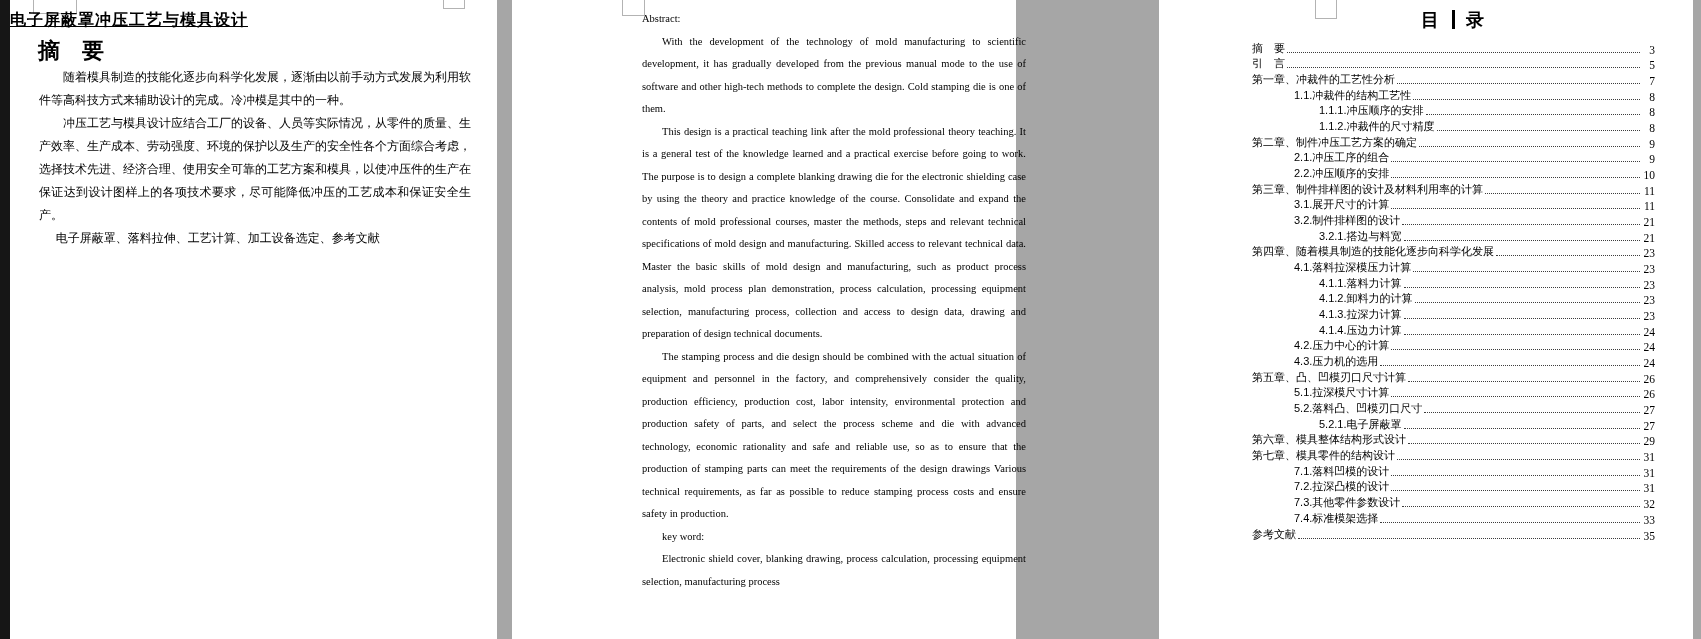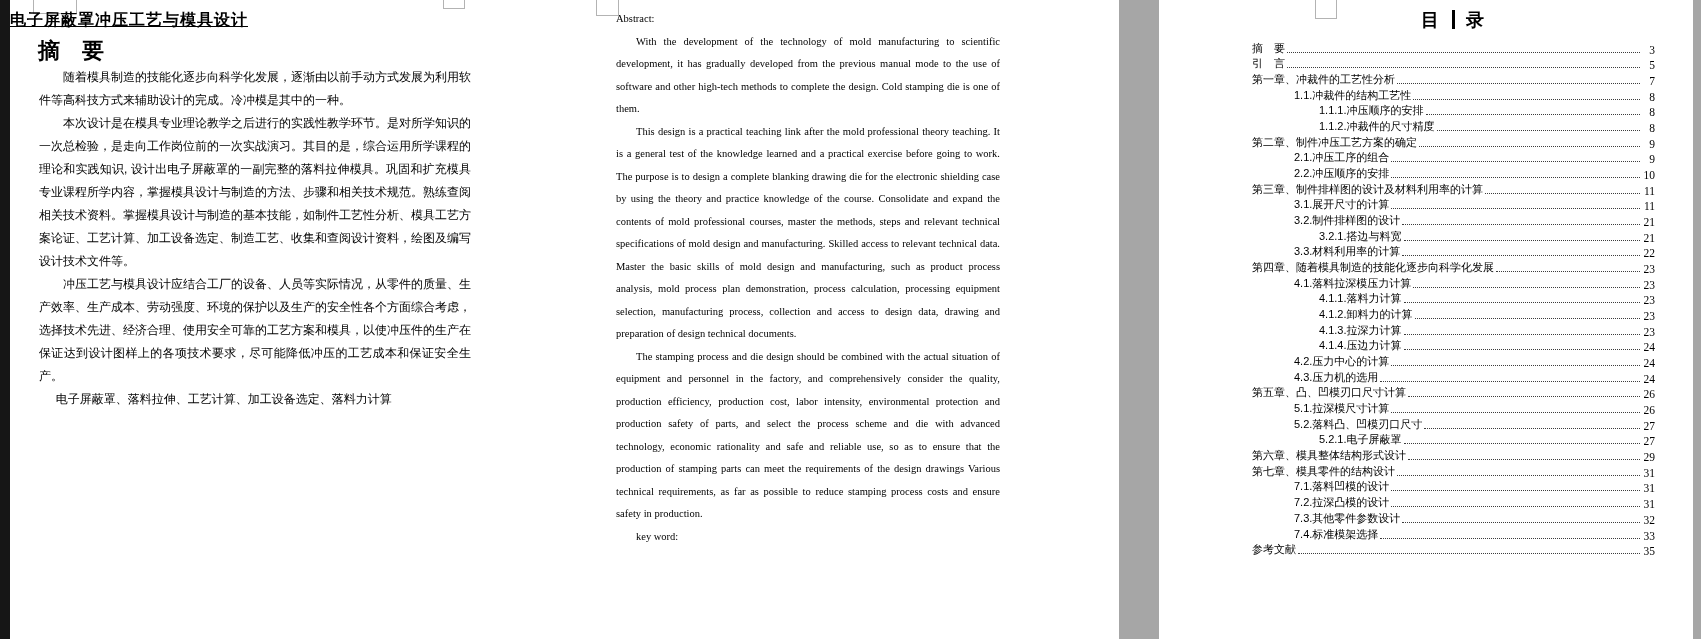--- a/index.html
+++ b/index.html
@@ -3,21 +3,21 @@
 <meta charset="utf-8">
 <style>
   html,body { margin:0; padding:0; background:#a6a6a6; }
   .canvas {
     position:relative; width:1701px; height:639px; overflow:hidden;
     background:#a6a6a6; font-family:"Liberation Sans", sans-serif; color:#000;
   }
   .black-bar { position:absolute; left:0; top:0; width:10px; height:639px; background:#161616; }
   .page { position:absolute; top:0; height:639px; background:#ffffff; }
   #page1 { left:10px;   width:487px; }
-  #page2 { left:486px;  width:633px; }
+  #page2 { left:512px;  width:504px; }
   #page3 { left:1159px; width:534px; }
   .gap-strip { position:absolute; top:0; left:1145px; width:14px; height:639px; background:#a6a6a6; }
 
   
   .corner { position:absolute; top:0; background:#fff; border:1px solid #b3b3b3; border-top:none; }
 
   
   .p1-title {
     position:absolute; top:10px; left:0; right:0; text-align:left;
     font-size:16px; font-weight:bold; text-decoration:underline; letter-spacing:1px;
@@ -62,34 +62,34 @@
   <div class="black-bar"></div>
   <div class="gap-strip"></div>
 
   <div class="page" id="page1">
     <div class="corner" style="left:23px; width:42px; height:13px;"></div>
     <div class="corner" style="left:433px; width:20px; height:8px;"></div>
     <div class="p1-title">电子屏蔽罩冲压工艺与模具设计</div>
     <div class="p1-heading">摘　要</div>
     <div class="p1-body">
       <p>随着模具制造的技能化逐步向科学化发展，逐渐由以前手动方式发展为利用软件等高科技方式来辅助设计的完成。冷冲模是其中的一种。</p>
-        <p>本次设计是在模具专业理论教学之后进行的实践性教学环节。是对所学知识的一次总检验，是走向工作岗位前的一次实战演习。其目的是，综合运用所学课程的理论和实践知识, 设计出电子屏蔽罩的一副完整的落料拉伸模具。巩固和扩充模具专业课程所学内容，掌握模具设计与制造的方法、步骤和相关技术规范。熟练查阅相关技术资料。掌握模具设计与制造的基本技能，如制件工艺性分析、模具工艺方案论证、工艺计算、加工设备选定、制造工艺、收集和查阅设计资料，绘图及编写设计技术文件等。</p>
         <p>冲压工艺与模具设计应结合工厂的设备、人员等实际情况，从零件的质量、生产效率、生产成本、劳动强度、环境的保护以及生产的安全性各个方面综合考虑，选择技术先进、经济合理、使用安全可靠的工艺方案和模具，以使冲压件的生产在保证达到设计图样上的各项技术要求，尽可能降低冲压的工艺成本和保证安全生产。</p>
-      <p class="kw-line">电子屏蔽罩、落料拉伸、工艺计算、加工设备选定、落料力计算</p>
+      <p class="kw-line">电子屏蔽罩、落料拉伸、工艺计算、加工设备选定、参考文献</p>
     </div>
   </div>
 
   <div class="page" id="page2">
     <div class="corner" style="left:110px; width:21px; height:15px;"></div>
     <div class="p2-col">
       <div class="abs-heading">Abstract:</div>
       <p>With the development of the technology of mold manufacturing to scientific development, it has gradually developed from the previous manual mode to the use of software and other high-tech methods to complete the design. Cold stamping die is one of them.</p>
         <p>This design is a practical teaching link after the mold professional theory teaching. It is a general test of the knowledge learned and a practical exercise before going to work. The purpose is to design a complete blanking drawing die for the electronic shielding case by using the theory and practice knowledge of the course. Consolidate and expand the contents of mold professional courses, master the methods, steps and relevant technical specifications of mold design and manufacturing. Skilled access to relevant technical data. Master the basic skills of mold design and manufacturing, such as product process analysis, mold process plan demonstration, process calculation, processing equipment selection, manufacturing process, collection and access to design data, drawing and preparation of design technical documents.</p>
         <p>The stamping process and die design should be combined with the actual situation of equipment and personnel in the factory, and comprehensively consider the quality, production efficiency, production cost, labor intensity, environmental protection and production safety of parts, and select the process scheme and die with advanced technology, economic rationality and safe and reliable use, so as to ensure that the production of stamping parts can meet the requirements of the design drawings Various technical requirements, as far as possible to reduce stamping process costs and ensure safety in production.</p>
         <p>key word:</p>
+      <p>Electronic shield cover, blanking drawing, process calculation, processing equipment selection, manufacturing process</p>
     </div>
   </div>
 
   <div class="page" id="page3">
     <div class="corner" style="left:156px; width:20px; height:18px;"></div>
     <div class="toc-title">
       <span>目</span><span class="toc-cursor"></span><span>录</span>
     </div>
     <div class="toc-list">
         <div class="toc-row lvl0">
@@ -150,25 +150,20 @@
         <div class="toc-row lvl1">
           <span class="toc-label">3.2.制件排样图的设计</span>
           <span class="toc-leader"></span>
           <span class="toc-page">21</span>
         </div>
         <div class="toc-row lvl2">
           <span class="toc-label">3.2.1.搭边与料宽</span>
           <span class="toc-leader"></span>
           <span class="toc-page">21</span>
         </div>
-        <div class="toc-row lvl1">
-          <span class="toc-label">3.3.材料利用率的计算</span>
-          <span class="toc-leader"></span>
-          <span class="toc-page">22</span>
-        </div>
         <div class="toc-row lvl0">
           <span class="toc-label">第四章、随着模具制造的技能化逐步向科学化发展</span>
           <span class="toc-leader"></span>
           <span class="toc-page">23</span>
         </div>
         <div class="toc-row lvl1">
           <span class="toc-label">4.1.落料拉深模压力计算</span>
           <span class="toc-leader"></span>
           <span class="toc-page">23</span>
         </div>

